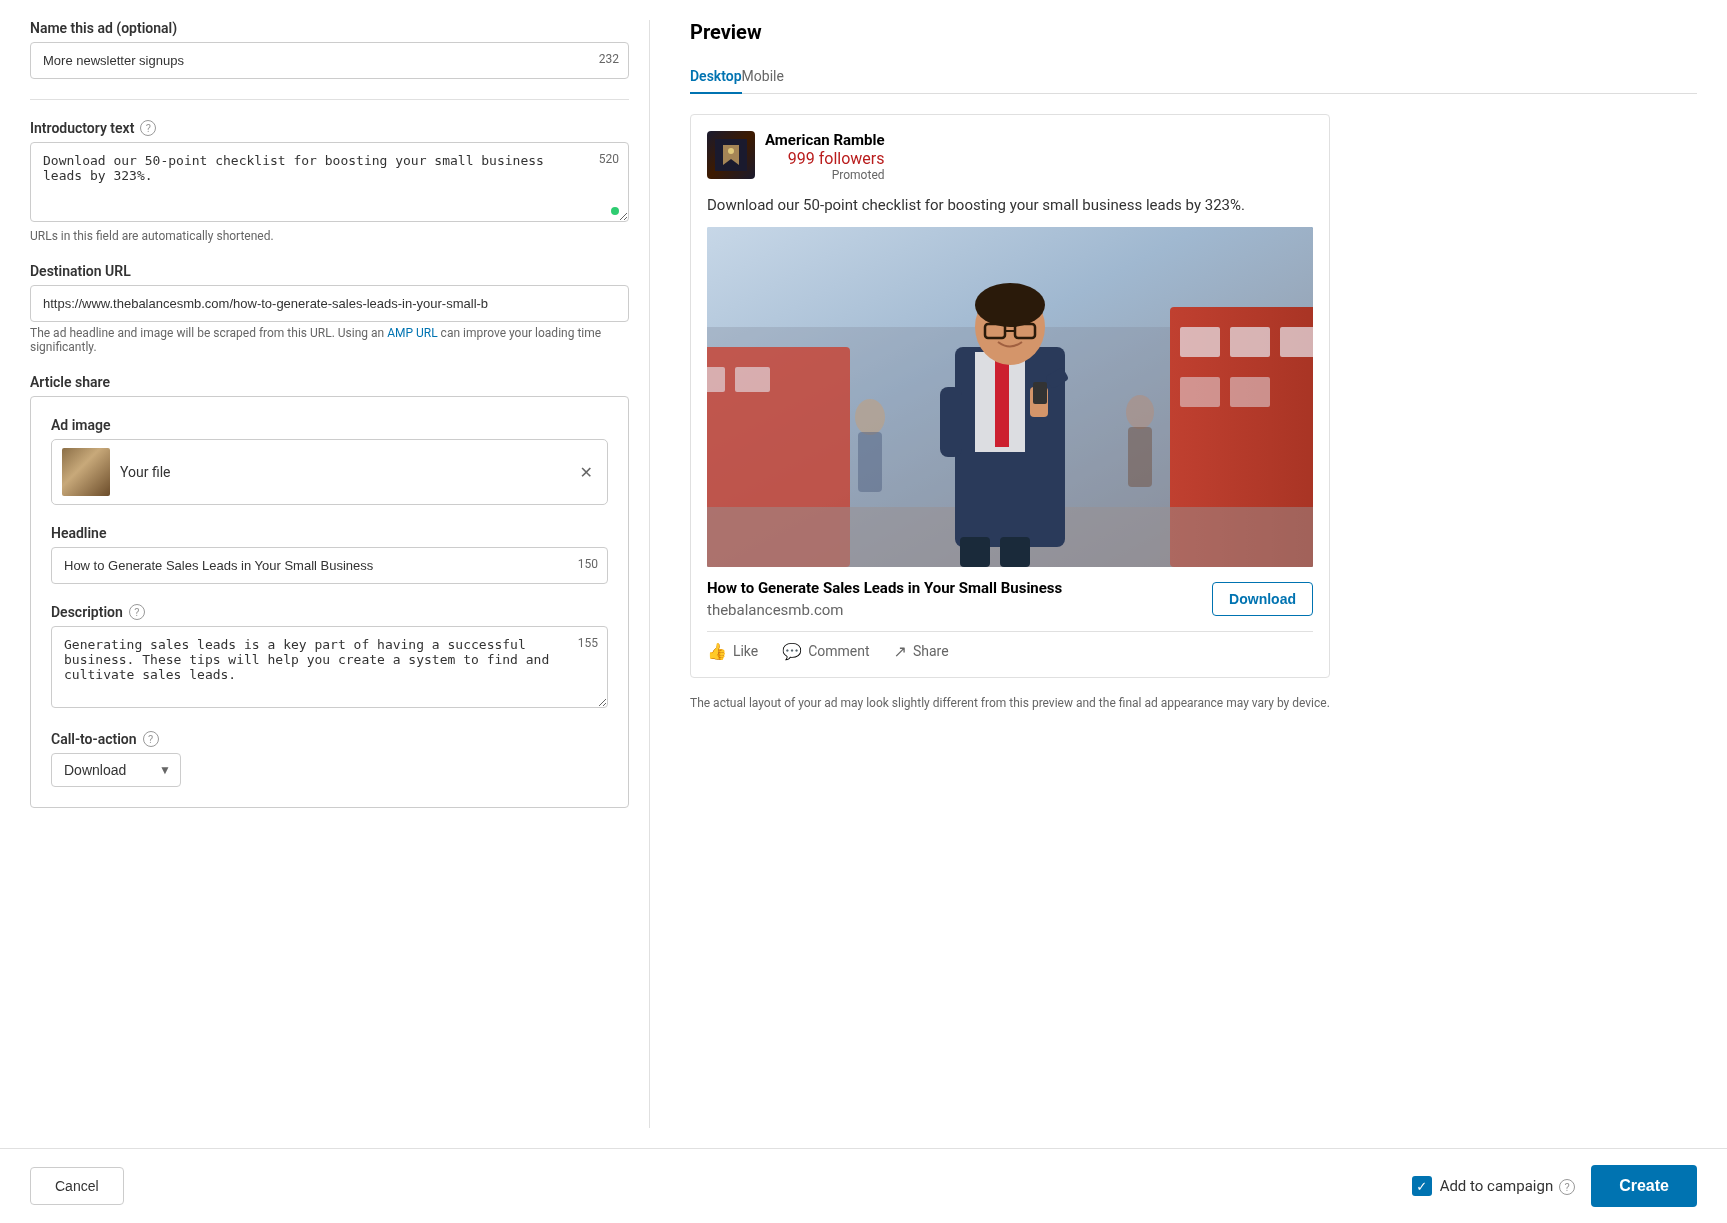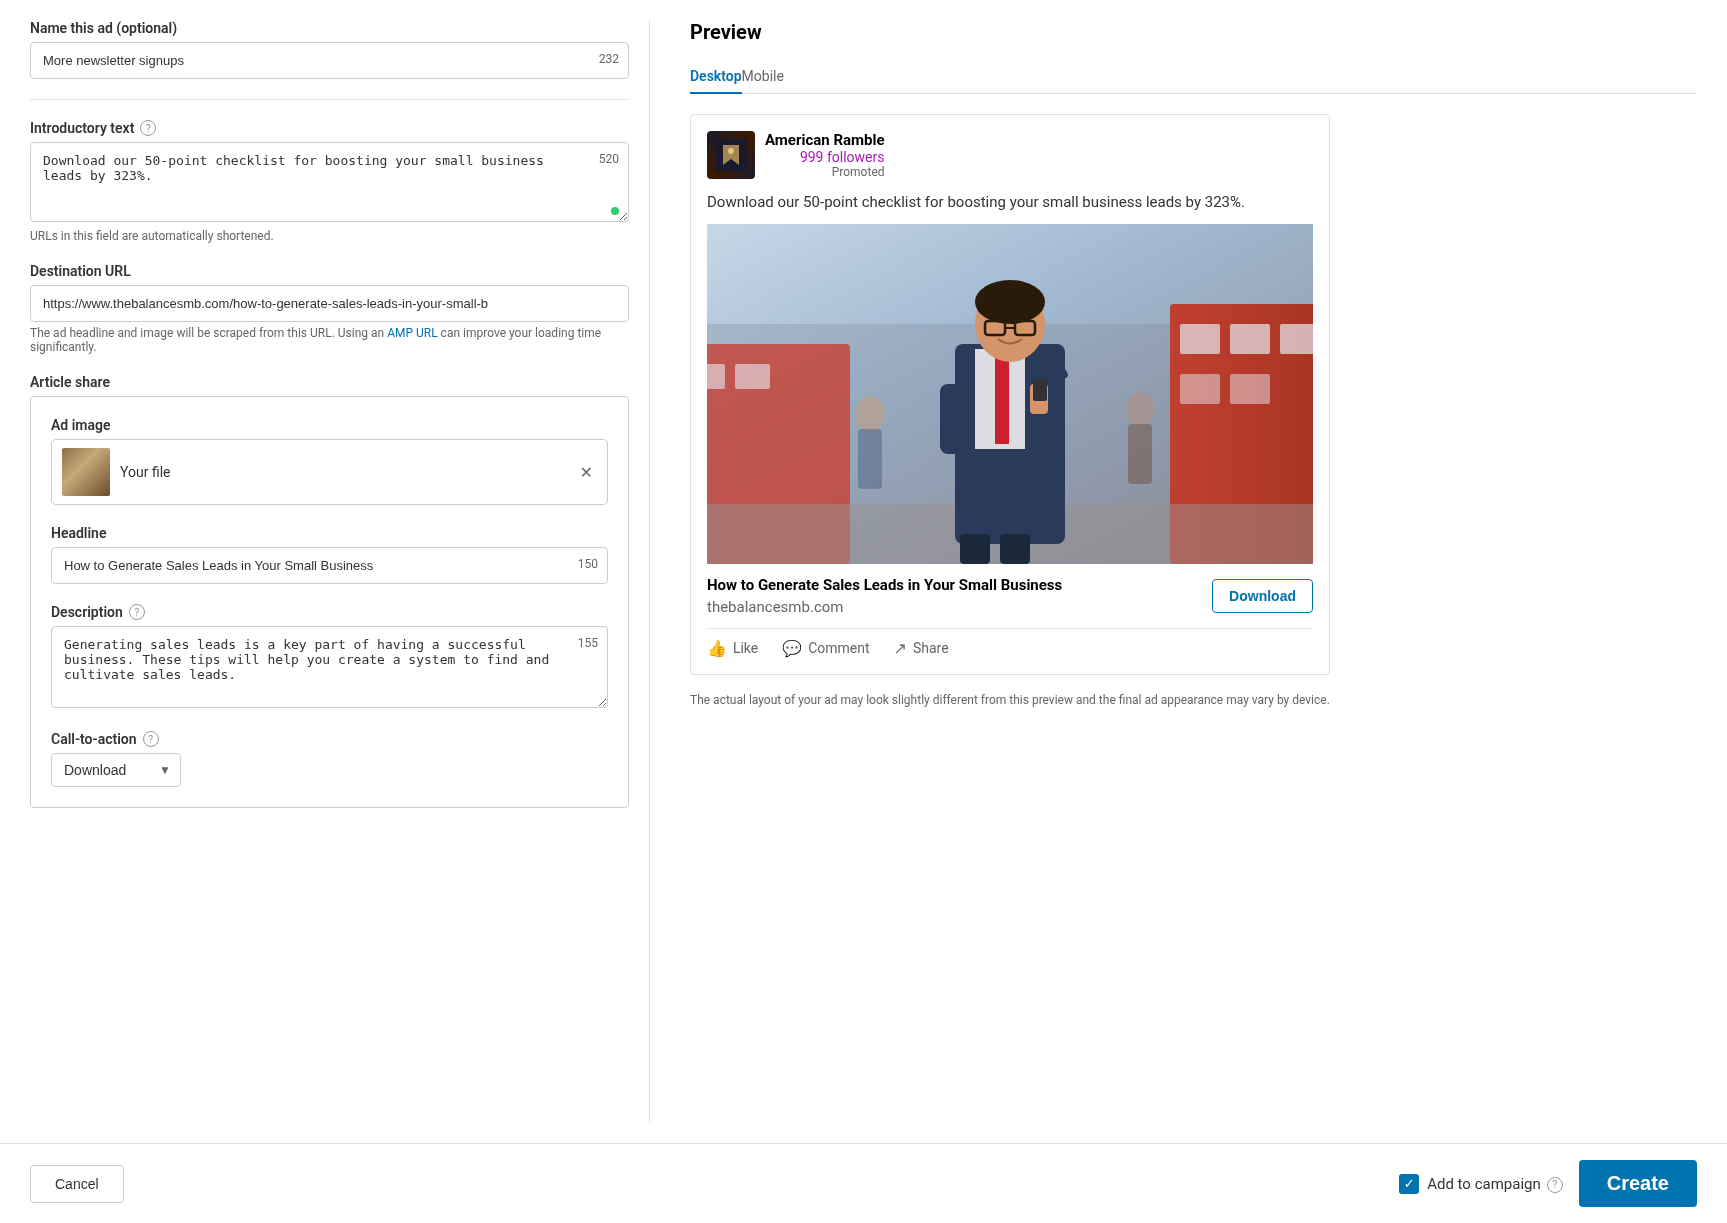--- a/index.html
+++ b/index.html
@@ -226,21 +226,21 @@
       align-items: flex-end;
       gap: 6px;
     }
 
     .create-button {
       padding: 12px 28px;
       background: #0073b1;
       color: #fff;
       border: none;
       border-radius: 4px;
-      font-size: 20px;
+      font-size: 16px;
       font-weight: 600;
       cursor: pointer;
     }
 
     
     .right-panel {
       flex: 1;
       padding-left: 10px;
     }
 
@@ -316,22 +316,22 @@
       align-items: flex-end;
     }
 
     .advertiser-name {
       font-size: 15px;
       font-weight: 700;
       color: #000;
     }
 
     .advertiser-followers {
-      font-size: 14px;
-      color: #a21caf;
+      font-size: 16px;
+      color: #b91c1c;
     }
 
     .advertiser-promoted {
       font-size: 12px;
       color: #666;
     }
 
     .ad-intro-text {
       font-size: 15px;
       color: #333;

